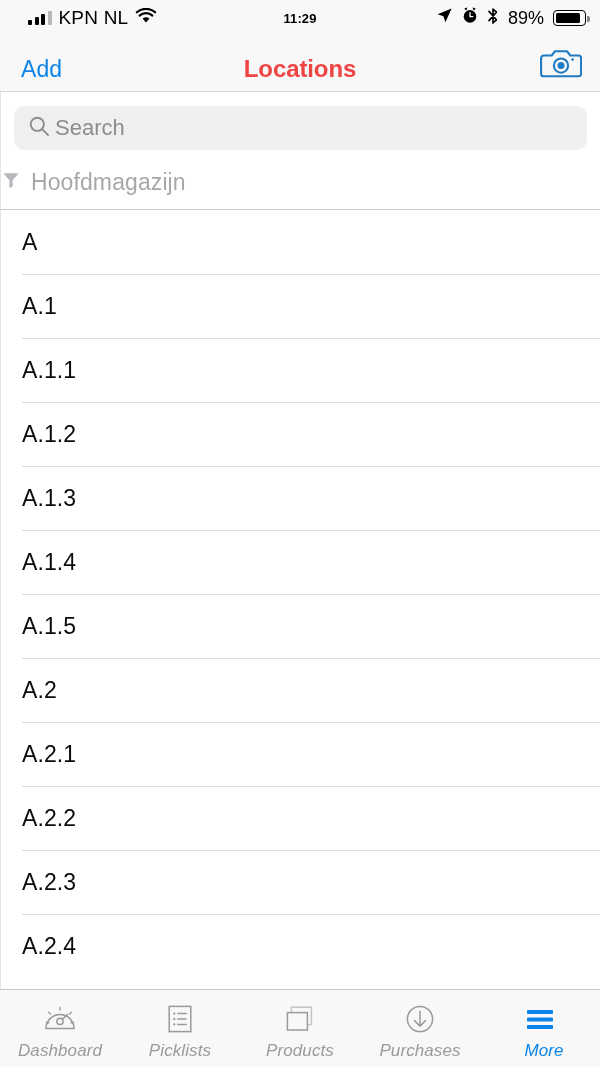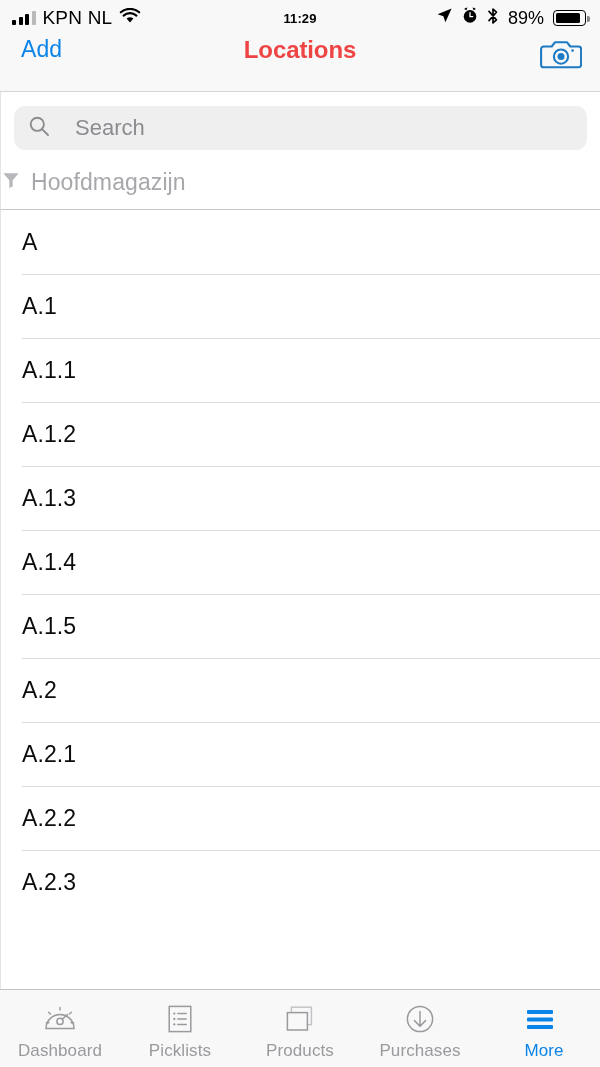--- a/index.html
+++ b/index.html
@@ -10,21 +10,21 @@
     -webkit-font-smoothing:antialiased;
     overflow:hidden;
   }
   #app { width:600px; height:1067px; position:relative; display:flex; flex-direction:column; background:#ffffff; }
 
   
   .statusbar{
     height:36px; flex:0 0 36px;
     background:#f8f8f8;
     display:flex; align-items:center; justify-content:space-between;
-    padding:0 14px 0 12px;
+    padding:0 14px 0 28px;
     font-size:19px; font-weight:600; color:#000;
   }
   .sb-left{ display:flex; align-items:center; gap:7px; }
   .sb-right{ display:flex; align-items:center; gap:9px; }
   .sb-center{ position:absolute; left:0; right:0; text-align:center;
     font-size:13px; font-weight:700; color:#000; letter-spacing:.1px; pointer-events:none;}
   .carrier{ font-size:19px; font-weight:500; letter-spacing:.2px; }
   .bars{ display:flex; align-items:flex-end; gap:2.5px; height:13px; }
   .bars i{ display:block; width:4px; background:#000; border-radius:1px; }
   .bars i:nth-child(1){ height:5px; }
@@ -35,41 +35,41 @@
   .battery{ width:33px; height:16px; border:1.8px solid #000; border-radius:4px; position:relative; padding:2px; }
   .battery::after{ content:""; position:absolute; right:-4.5px; top:5px; width:2.5px; height:6px;
     background:#000; border-radius:0 2px 2px 0; opacity:.45;}
   .battery > span{ display:block; height:100%; width:89%; background:#000; border-radius:1.5px; }
 
   
   .navbar{
     height:56px; flex:0 0 56px;
     background:#f8f8f8;
     border-bottom:1px solid #d6d6d8;
-    display:flex; align-items:flex-start; justify-content:space-between;
+    display:flex; align-items:flex-end; justify-content:space-between;
     padding:0 18px 8px 21px;
     position:relative;
   }
   .nav-add{ font-size:23px; color:#0a84e8; letter-spacing:.1px; }
   .nav-title{
     position:absolute; left:0; right:0; text-align:center;
     font-size:24px; font-weight:700; color:#ef4444; letter-spacing:-.1px; pointer-events:none;
   }
   .nav-cam{ margin-left:auto; display:flex; align-items:center; }
 
   
   .listhead{
     flex:0 0 auto; background:#ffffff;
     border-left:1px solid #e4e4e6;
     border-bottom:1px solid #c8c7cc;
   }
   .searchwrap{ padding:14px 13px 11px 13px; }
   .searchbar{
     height:44px; background:#efeff0; border-radius:11px;
-    display:flex; align-items:center; gap:25px; padding:0 14px;
+    display:flex; align-items:center; gap:5px; padding:0 14px;
   }
   .search-input{
     border:0; outline:0; background:transparent; flex:1;
     font-family:"Liberation Sans", sans-serif;
     font-size:22px; color:#3c3c43;
   }
   .search-input::placeholder{ color:#8c8c90; }
   .filterrow{
     height:48px; display:flex; align-items:center; justify-content:flex-start; gap:10px;
     padding-bottom:6px;
@@ -90,21 +90,21 @@
     content:""; position:absolute; left:21px; right:0; top:0;
     height:1px; background:#dcdcde;
   }
   .row-label{ font-size:23px; color:#0b0b0b; letter-spacing:.1px; }
 
   
   .tabbar{
     flex:0 0 78px; height:78px;
     background:#f8f8f8;
     border-top:1px solid #c3c3c5;
-    display:flex; align-items:stretch;
+    display:flex; align-items:stretch;font-style:italic;
   }
   .tab{
     flex:1; display:flex; flex-direction:column; align-items:center; justify-content:center;
     gap:5px; padding-top:5px;
   }
   .tab-ico{ height:34px; display:flex; align-items:center; justify-content:center; }
   .tab-label{ font-size:17px; color:#9a9a9e; letter-spacing:.1px; }
   .tab.active .tab-label{ color:#0a84e8;margin-left:8px; }
 </style>
 </head>
@@ -224,20 +224,23 @@
       </div>
     <div class="row">
         <span class="row-label">A.2.1</span>
       </div>
     <div class="row">
         <span class="row-label">A.2.2</span>
       </div>
     <div class="row">
         <span class="row-label">A.2.3</span>
       </div>
+    <div class="row">
+        <span class="row-label">A.2.4</span>
+      </div>
   </div>
 
   <div class="tabbar">
 
     <div class="tab">
       <span class="tab-ico">
         <svg width="34" height="32" viewBox="0 0 34 32">
           <path d="M3 25.5 a14 14 0 1 1 28 0 z" fill="none" stroke="#9a9a9e" stroke-width="1.5"></path>
           <path d="M17 4.5 v2.6 M5.6 9.2 l1.9 1.8 M28.4 9.2 l-1.9 1.8 M3.3 19.8 h2.6 M28.1 19.8 h2.6" stroke="#9a9a9e" stroke-width="1.4" stroke-linecap="round"></path>
           <circle cx="17" cy="18.4" r="3.1" fill="none" stroke="#9a9a9e" stroke-width="1.5"></circle>

